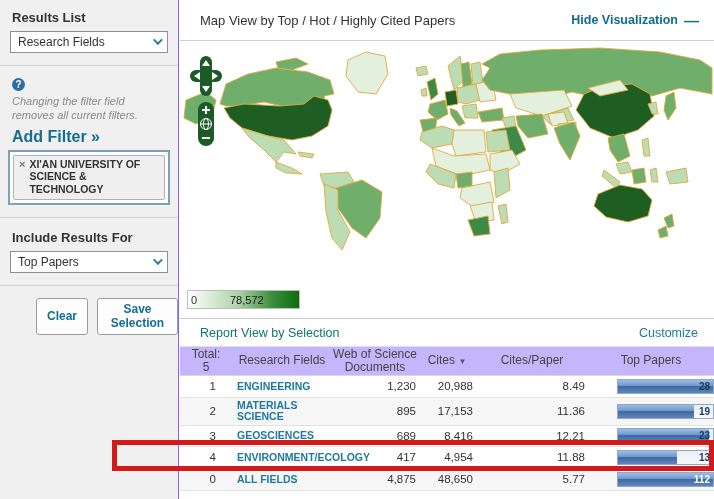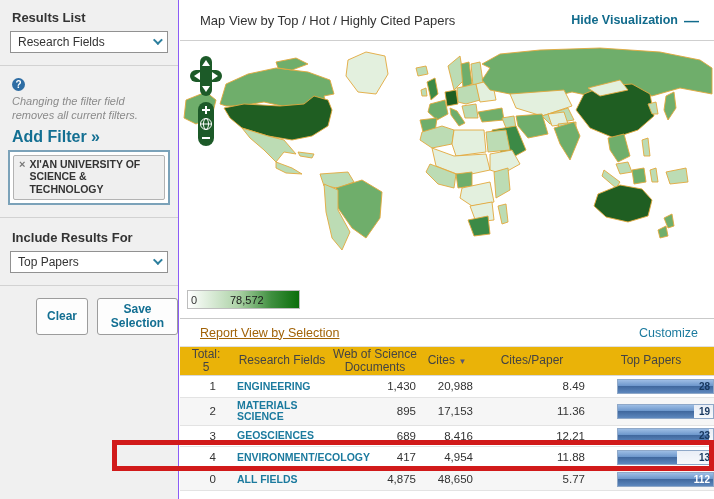--- a/index.html
+++ b/index.html
@@ -60,30 +60,30 @@
   .map-controls{ position:absolute; left:8px; top:12px; }
   .legend{ position:absolute; left:7px; top:248px; width:113px; height:19px;
     border:1px solid #bdbdbd;
     background:linear-gradient(90deg,#ffffff 0%,#aed3a8 45%,#3f8f3f 75%,#0b6e0b 100%);
   }
   .legend .lg-min{ position:absolute; left:3px; top:3px; font-size:11px; color:#333; }
   .legend .lg-max{ position:absolute; left:42px; top:3px; font-size:11px; color:#1a1a1a; }
   
   .report{ position:absolute; left:0; top:318px; width:534px; border-top:1px solid #c9c9c9; }
   .report-bar{ height:28px; display:flex; align-items:center; border-bottom:1px solid #e0e0e0; }
-  .report-title{ font-size:12.5px; color:#a16207; margin-left:20px;text-decoration:underline; }
+  .report-title{ font-size:12.5px; color:#0f766e; margin-left:20px; }
   .customize{ margin-left:auto; margin-right:16px; font-size:12.5px; color:#1b7a9e; cursor:pointer; }
   table.grid{ width:534px; border-collapse:collapse; table-layout:fixed; }
   table.grid col.c-rank{ width:52px; } table.grid col.c-field{ width:100px; }
   table.grid col.c-docs{ width:86px; } table.grid col.c-cites{ width:58px; }
   table.grid col.c-cpp{ width:112px; } table.grid col.c-top{ width:126px; }
   table.grid th{
     font-size:12px; font-weight:normal; color:#444; text-align:center;
     vertical-align:middle; height:28px; line-height:1.1; border-bottom:1px solid #d8d8d8;
-    background:#eab308;
+    background:#c4b5fd;
   }
   th.th-cites{ color:#2d7f9e; cursor:pointer; }
   th.th-cites .arrow{ font-size:8px; color:#557; }
   table.grid td{ font-size:11.5px; color:#333; vertical-align:middle; border-bottom:1px solid #e3e3e3; }
   tr.r1 td{ height:22px; } tr.r2 td{ height:28px; } tr.r3 td{ height:21px; }
   tr.r4 td{ height:22px; } tr.r0 td{ height:22px; }
   tr.stripe td{ background:#f6f6f6; }
   td.rank{ text-align:right; padding-right:16px; color:#555; }
   td.field{ padding-left:5px; }
   td.field a{ font-size:10.5px; font-weight:bold; color:#1b7a9e; text-decoration:none; line-height:1.05; display:inline-block; cursor:pointer; }
@@ -293,21 +293,21 @@
               <span class="arrow">▼</span>
             </th>
             <th>Cites/Paper</th>
             <th>Top Papers</th>
           </tr>
         </thead>
         <tbody>
           <tr class="r1">
             <td class="rank">1</td>
             <td class="field"><a>ENGINEERING</a></td>
-            <td class="docs">1,430</td>
+            <td class="docs">1,230</td>
             <td class="num">20,988</td>
             <td class="num">8.49</td>
             <td class="top">
                 <div class="bar-track">
                   <div class="bar-fill" style="width: 100%;"></div>
                   <span class="bar-val">28</span>
                 </div>
               </td>
           </tr>
           <tr class="r2 stripe">

